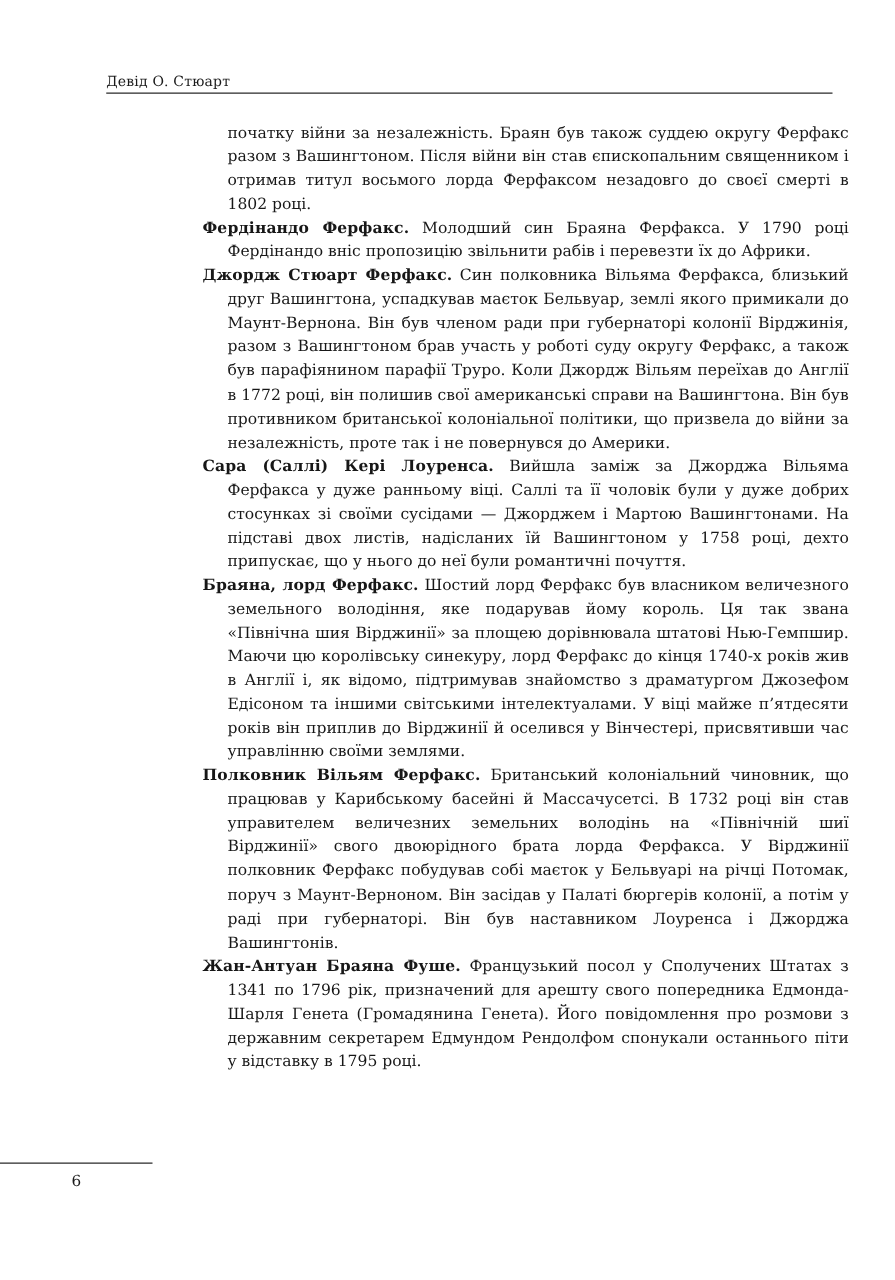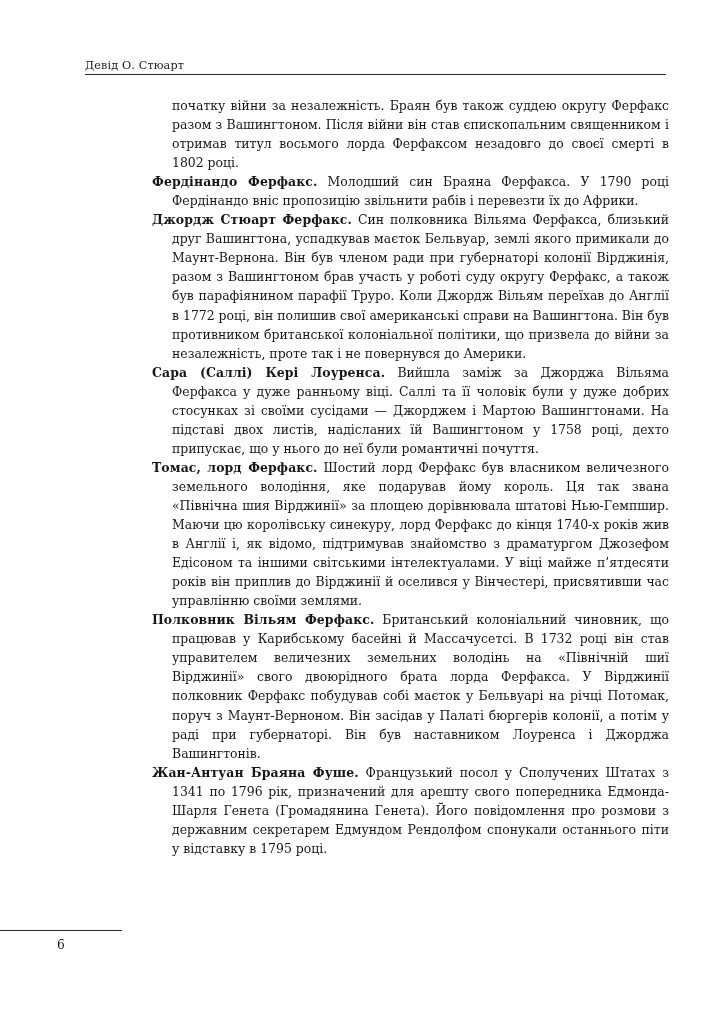--- a/index.html
+++ b/index.html
@@ -47,21 +47,21 @@
     line-height: 16px;
     font-style: italic;
     letter-spacing: 0.05px;
     margin-left: 36px;
     color: #1b1b1b;
   }
 
   
   .column {
     position: absolute;
-    left: 142px;
+    left: 152px;
     top: 96px;
     width: 527px;
   }
 
   .para {
     margin: 0;
     font-size: 12.45px;
     line-height: 19.05px;
     text-align: justify;
     text-justify: inter-word;
@@ -126,21 +126,21 @@
       <span class="term">Джордж Стюарт Ферфакс.</span>
       <span>Син полковника Вільяма Ферфакса, близький друг Вашингтона, успадкував маєток Бельвуар, землі якого примикали до Маунт-Вернона. Він був членом ради при губернаторі колонії Вірджинія, разом з Вашингтоном брав участь у роботі суду округу Ферфакс, а також був парафіянином парафії Труро. Коли Джордж Вільям переїхав до Англії в 1772 році, він полишив свої американські справи на Вашингтона. Він був противником британської колоніальної політики, що призвела до війни за незалежність, проте так і не повернувся до Америки.</span>
     </p>
 
     <p class="para entry">
       <span class="term">Сара (Саллі) Кері Лоуренса.</span>
       <span>Вийшла заміж за Джорджа Вільяма Ферфакса у дуже ранньому віці. Саллі та її чоловік були у дуже добрих стосунках зі своїми сусідами — Джорджем і Мартою Вашингтонами. На підставі двох листів, надісланих їй Вашингтоном у 1758 році, дехто припускає, що у нього до неї були романтичні почуття.</span>
     </p>
 
     <p class="para entry">
-      <span class="term">Томас, лорд Ферфакс.</span>
+      <span class="term">Браяна, лорд Ферфакс.</span>
       <span>Шостий лорд Ферфакс був власником величезного земельного володіння, яке подарував йому король. Ця так звана «Північна шия Вірджинії» за площею дорівнювала штатові Нью-Гемпшир. Маючи цю королівську синекуру, лорд Ферфакс до кінця 1740-х років жив в Англії і, як відомо, підтримував знайомство з драматургом Джозефом Едісоном та іншими світськими інтелектуалами. У віці майже п’ятдесяти років він приплив до Вірджинії й оселився у Вінчестері, присвятивши час управлінню своїми землями.</span>
     </p>
 
     <p class="para entry">
       <span class="term">Полковник Вільям Ферфакс.</span>
       <span>Британський колоніальний чиновник, що працював у Карибському басейні й Массачусетсі. В 1732 році він став управителем величезних земельних володінь на «Північній шиї Вірджинії» свого двоюрідного брата лорда Ферфакса. У Вірджинії полковник Ферфакс побудував собі маєток у Бельвуарі на річці Потомак, поруч з Маунт-Верноном. Він засідав у Палаті бюргерів колонії, а потім у раді при губернаторі. Він був наставником Лоуренса і Джорджа Вашингтонів.</span>
     </p>
 
     <p class="para entry">
       <span class="term">Жан-Антуан Браяна Фуше.</span>

